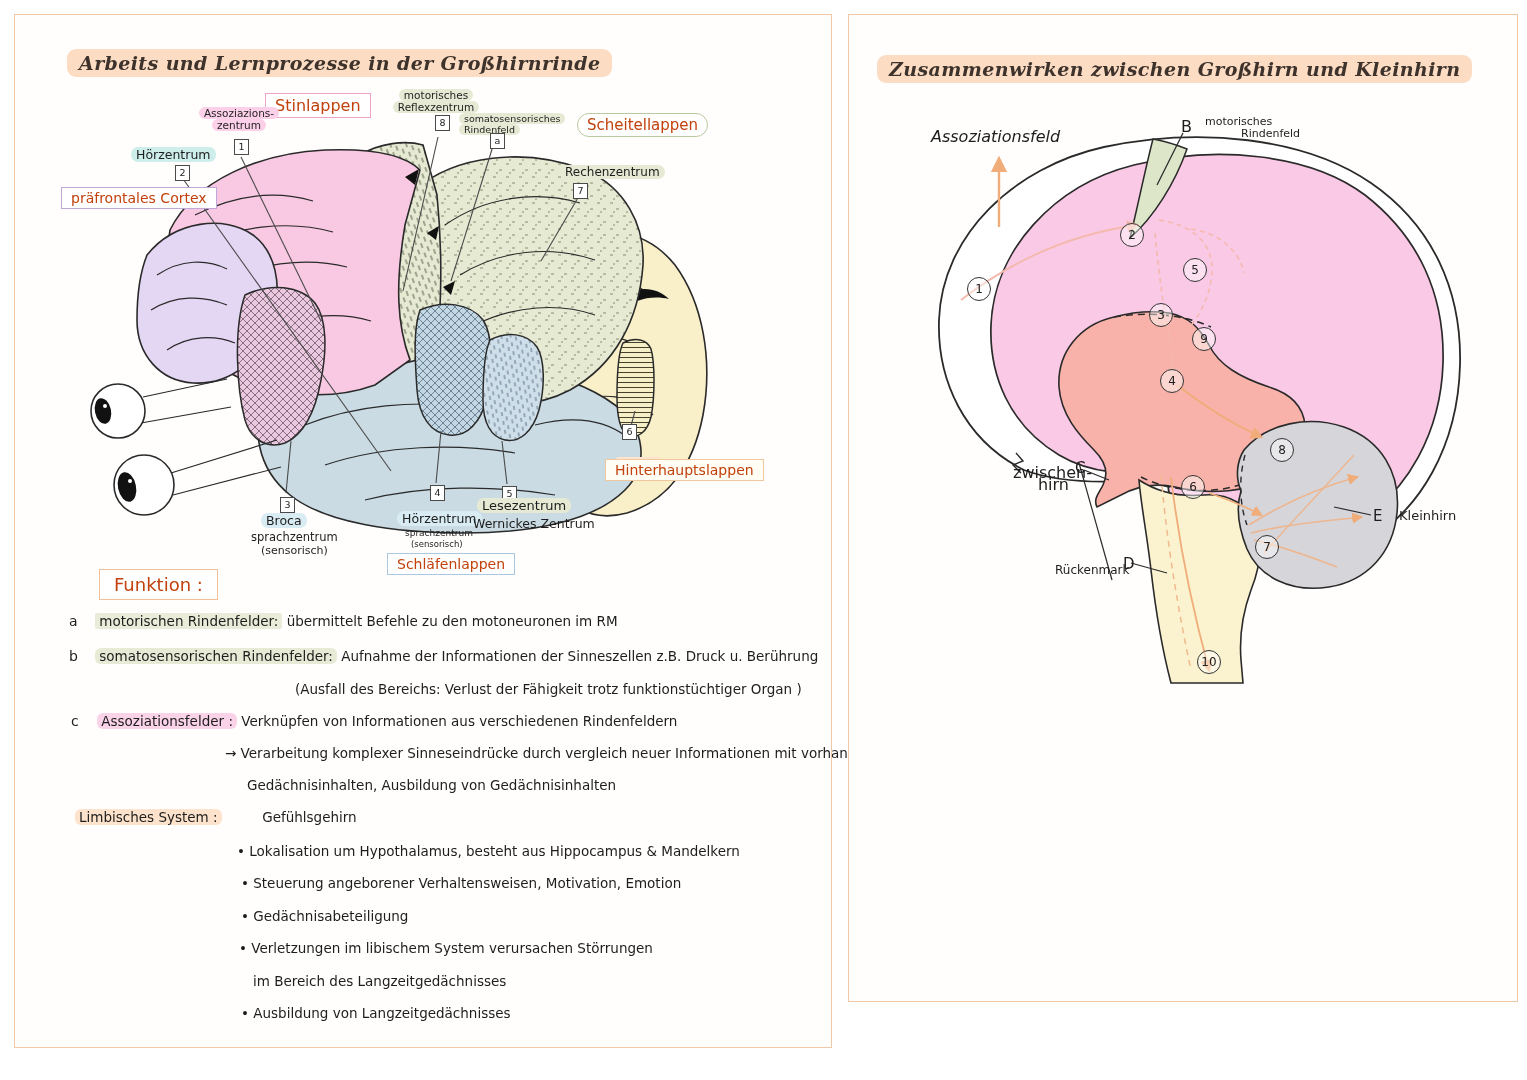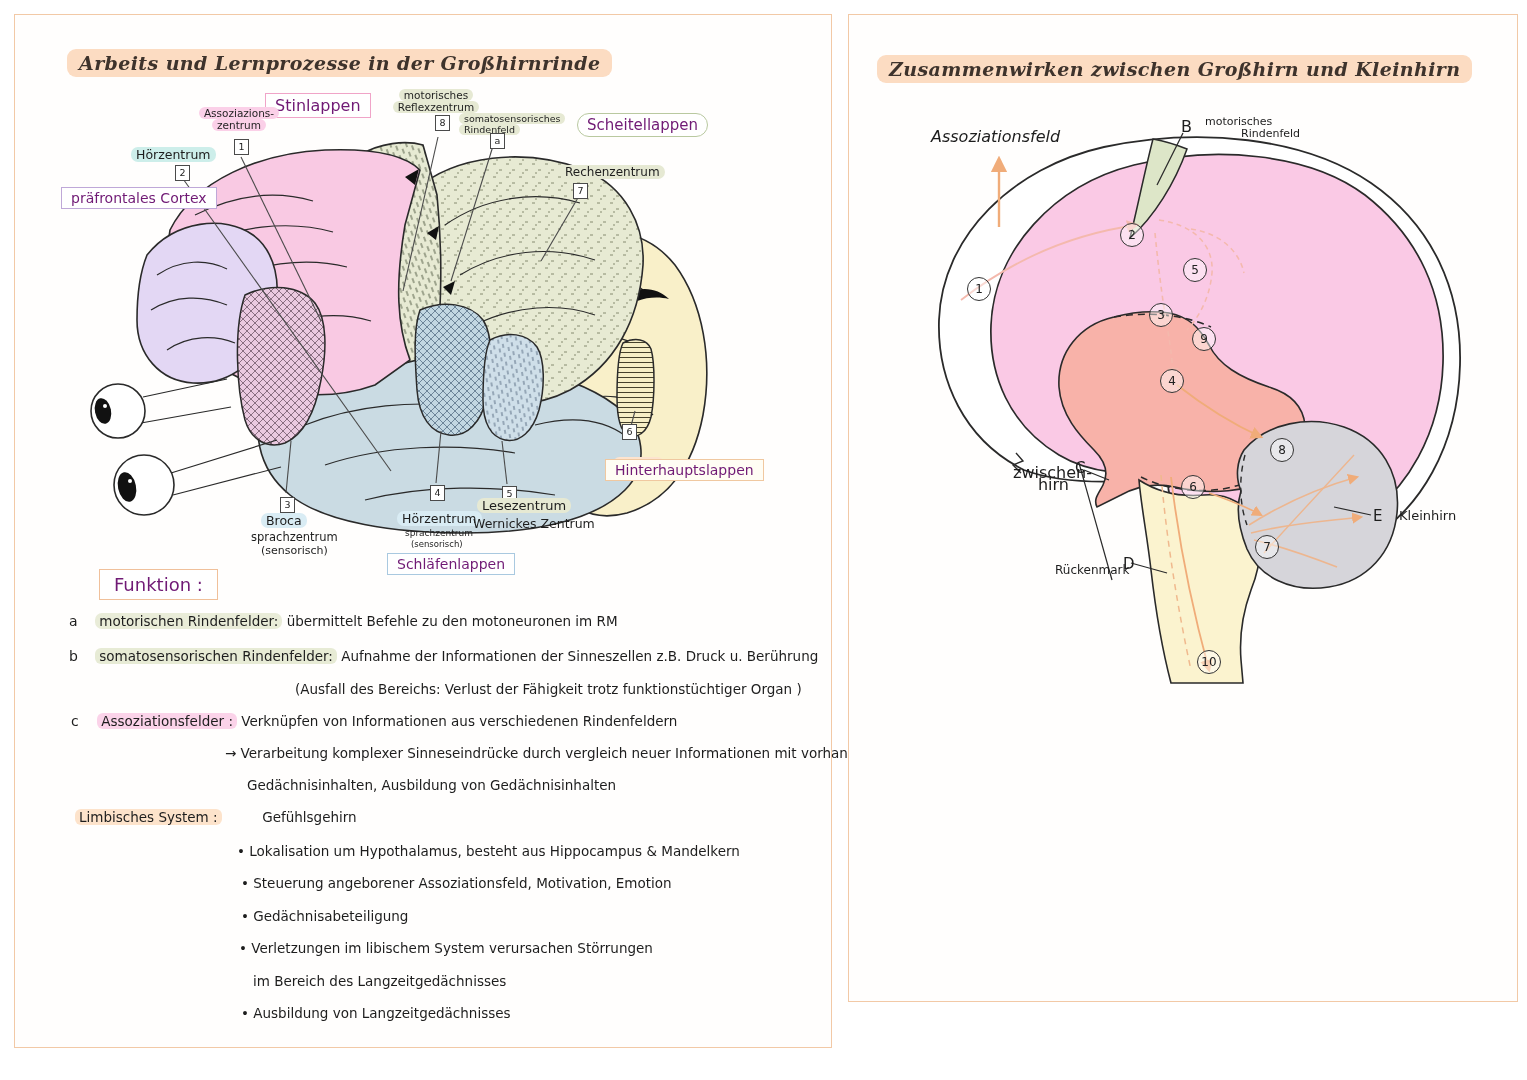--- a/index.html
+++ b/index.html
@@ -4,31 +4,31 @@
 <style>
   html,body{margin:0;padding:0;}
   body{width:1527px;height:1080px;position:relative;background:#ffffff;
        font-family:"DejaVu Sans",sans-serif;color:#1f1f1f;overflow:hidden;}
   .page{position:absolute;background:#fffefd;border:1px solid #f2c9a6;}
   .abs{position:absolute;}
   .title{font-family:"DejaVu Serif",serif;font-style:italic;font-weight:bold;
          font-size:19px;color:#3e332c;background:#fcdcc2;border-radius:9px;
          padding:3px 12px;letter-spacing:0.4px;white-space:nowrap;}
   .lbox{position:absolute;background:#fff;border:1.4px solid #999;
-        padding:2px 9px;font-size:15px;white-space:nowrap;color:#701a75;}
+        padding:2px 9px;font-size:15px;white-space:nowrap;color:#c2410c;}
   .pill{border-radius:7px;padding:0 5px;white-space:nowrap;}
   .numbox{position:absolute;min-width:11px;height:14px;border:1px solid #4a4a4a;
           background:#fff;font-size:9.5px;line-height:14px;text-align:center;
           padding:0 1px;color:#222;}
   .circ{position:absolute;width:22px;height:22px;border:1.4px solid #333;
         border-radius:50%;background:rgba(255,255,255,0.45);font-size:12px;
         display:flex;align-items:center;justify-content:center;color:#222;}
   .hand{font-size:13.5px;color:#1d1d1d;white-space:nowrap;}
   .marker{display:inline-block;width:22px;font-size:14px;}
-  .hl-a{background:#e9ecd8;border-radius:7px;padding:0 4px;}
+  .hl-a{background:#e9ecd8;border-radius:2px;padding:0 4px;}
   .hl-b{background:#e7ebd5;border-radius:6px;padding:0 4px;}
   .hl-c{background:#fbd3e9;border-radius:6px;padding:0 4px;}
   .hl-limb{background:#fde3cb;border-radius:6px;padding:0 4px;}
   .hl-pink{background:#fbd0e8;}
   .hl-teal{background:#cdeeea;}
   .hl-green{background:#e6e9d3;}
   .hl-blue{background:#d9ecf4;}
   .hl-peach{background:#fde4cf;}
   .small-label{font-size:10.5px;line-height:12px;text-align:center;}
   .tiny-label{font-size:9.5px;line-height:11px;text-align:center;}
@@ -200,21 +200,21 @@
   <div class="abs hand" style="left:210px;top:730px;">→ Verarbeitung komplexer Sinneseindrücke durch vergleich neuer Informationen mit vorhandenen</div>
   <div class="abs hand" style="left:232px;top:762px;">Gedächnisinhalten, Ausbildung von Gedächnisinhalten</div>
 
   <div class="abs hand" style="left:60px;top:794px;">
     <span class="hl-limb">Limbisches System :</span>
     <span style="display:inline-block;width:32px;"></span>
     <span>Gefühlsgehirn</span>
   </div>
 
   <div class="abs hand" style="left:222px;top:828px;">• Lokalisation um Hypothalamus, besteht aus Hippocampus &amp; Mandelkern</div>
-  <div class="abs hand" style="left:226px;top:860px;">• Steuerung angeborener Assoziationsfeld, Motivation, Emotion</div>
+  <div class="abs hand" style="left:226px;top:860px;">• Steuerung angeborener Verhaltensweisen, Motivation, Emotion</div>
   <div class="abs hand" style="left:226px;top:893px;">• Gedächnisabeteiligung</div>
   <div class="abs hand" style="left:224px;top:925px;">• Verletzungen im libischem System verursachen Störrungen</div>
   <div class="abs hand" style="left:238px;top:958px;">im Bereich des Langzeitgedächnisses</div>
   <div class="abs hand" style="left:226px;top:990px;">• Ausbildung von Langzeitgedächnisses</div>
 </div>
 
 <div class="page" style="left:848px;top:14px;width:668px;height:986px;">
 
   <div class="abs title" style="left:28px;top:40px;">Zusammenwirken zwischen Großhirn und Kleinhirn</div>
 

